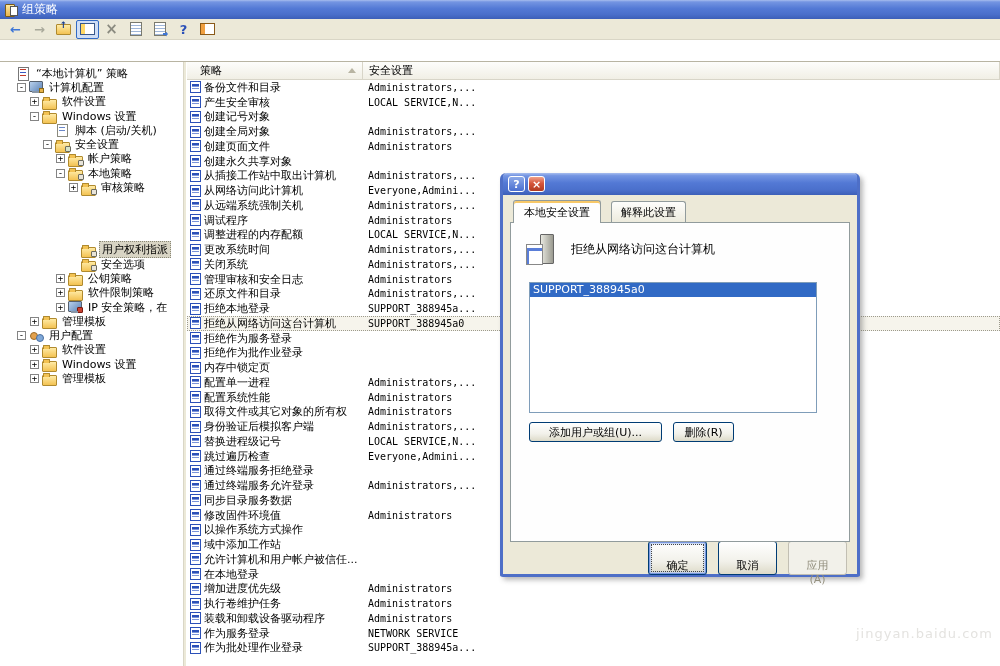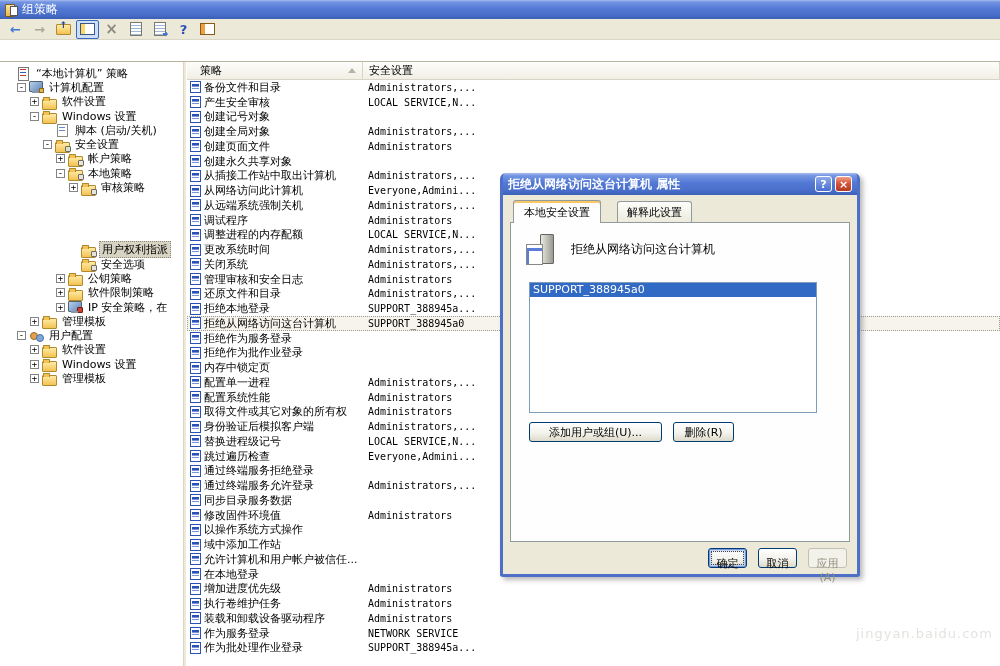--- a/index.html
+++ b/index.html
@@ -108,41 +108,41 @@
   .dlg-titlebar { height:22px; flex:none; margin:-0px -0px 0; border-radius:4px 4px 0 0; display:flex; align-items:center;
     padding:0 5px; gap:3px; color:#fff; font-size:12px; font-weight:bold;
     background:linear-gradient(180deg,#A7BDEE 0%,#7495E2 12%,#5379D5 45%,#4A6FCB 78%,#3C5FB8 100%); }
   .dlg-title { flex:1; overflow:hidden; white-space:nowrap; }
   .dlg-btn { width:17px; height:16px; flex:none; border:1px solid #fff; border-radius:3px; display:flex;
     align-items:center; justify-content:center; font-size:11px; font-weight:bold; color:#fff; }
   .dlg-help-btn { background:linear-gradient(180deg,#8CA9E8,#4A6FD0); }
   .dlg-close-btn { background:linear-gradient(180deg,#F0A088,#D6563C 45%,#B03A20); }
   .tabstrip { display:flex; align-items:flex-end; padding:6px 10px 0; height:27px; flex:none; }
   .tab { border:1px solid #919B9C; border-bottom:none; border-radius:3px 3px 0 0; padding:3px 9px 2px;
-    background:linear-gradient(180deg,#FDFDFB,#EDEBDD); margin-right:16px; position:relative; }
+    background:linear-gradient(180deg,#FDFDFB,#EDEBDD); margin-right:10px; position:relative; }
   .tab.active { background:#FEFEFE; padding:4px 10px 3px; z-index:2; top:1px;
     box-shadow:inset 0 2px 0 #F7C868; }
   .tab-page { flex:1; margin:0 7px; background:#FEFEFE; border:1px solid #919B9C; position:relative; padding:10px 14px; }
   .policy-head { display:flex; align-items:flex-start; gap:16px; }
   .dlg-icon { width:30px; height:33px; position:relative; flex:none; }
   .dlg-icon::before { content:""; position:absolute; left:15px; top:1px; width:12px; height:28px;
     background:linear-gradient(90deg,#E8E8E0,#9A9A90); border:1px solid #666; border-radius:1px; }
   .dlg-icon::after { content:""; position:absolute; left:1px; bottom:1px; width:15px; height:19px; background:#fff;
     border:1px solid #888; box-shadow:inset 0 3px 0 #fff, inset 2px 6px 0 #5A7ED8; }
   .policy-name { font-size:12px; padding-top:8px; }
   .dlg-listbox { margin:16px 18px 0 4px; height:131px; background:#fff; border:1px solid #7F9DB9; overflow:hidden; }
   .dlg-entry { height:14px; line-height:14px; padding-left:3px; font-size:11px; }
   .dlg-entry.selected { background:#316AC5; color:#fff; }
   .dlg-actions { display:flex; gap:11px; margin:9px 0 0 4px; }
   .xp-btn { height:20px; border:1px solid #003C74; border-radius:3px; background:linear-gradient(180deg,#FFFFFF,#F2F1EA 60%,#DDDAC8);
     font-size:11px; font-family:inherit; color:#000; padding:0 10px; }
   .btn-add { width:133px; }
   .btn-remove { width:61px; }
   .dlg-footer { height:32px; flex:none; display:flex; align-items:center; justify-content:flex-end; gap:11px; padding:0 10px; }
-  .dlg-footer .xp-btn { width:39px; padding:7px; }
+  .dlg-footer .xp-btn { width:59px; padding:16px; }
   .btn-default { box-shadow:inset 0 0 0 1px #7A98E0, inset 0 0 2px 2px #B5CBF0; outline:1px dotted #444; outline-offset:-4px; }
   .xp-btn:disabled { color:#938F7E; border-color:#C2BFB3; background:#F2F1EA; box-shadow:none; }
 
   .watermark { position:absolute; left:856px; top:626px; font-size:13px; color:#E4E3E0; letter-spacing:1px; }
 </style>
 </head>
 <body>
 
 <div class="screen">
 
@@ -583,21 +583,20 @@
               <span>作为批处理作业登录</span>
             </span>
             <span class="cell-setting">SUPPORT_388945a...</span>
           </div>
         </div>
     </div>
   </div>
 
   <div class="dialog">
     <div class="dlg-titlebar">
-      <span class="dlg-title">拒绝从网络访问这台计算机 属性</span>
       <span class="dlg-btn dlg-help-btn">?</span>
       <span class="dlg-btn dlg-close-btn">×</span>
     </div>
     <div class="tabstrip">
         <span class="tab active">本地安全设置</span>
         <span class="tab">解释此设置</span>
       </div>
     <div class="tab-page">
       <div class="policy-head">
         <span class="dlg-icon"></span>

